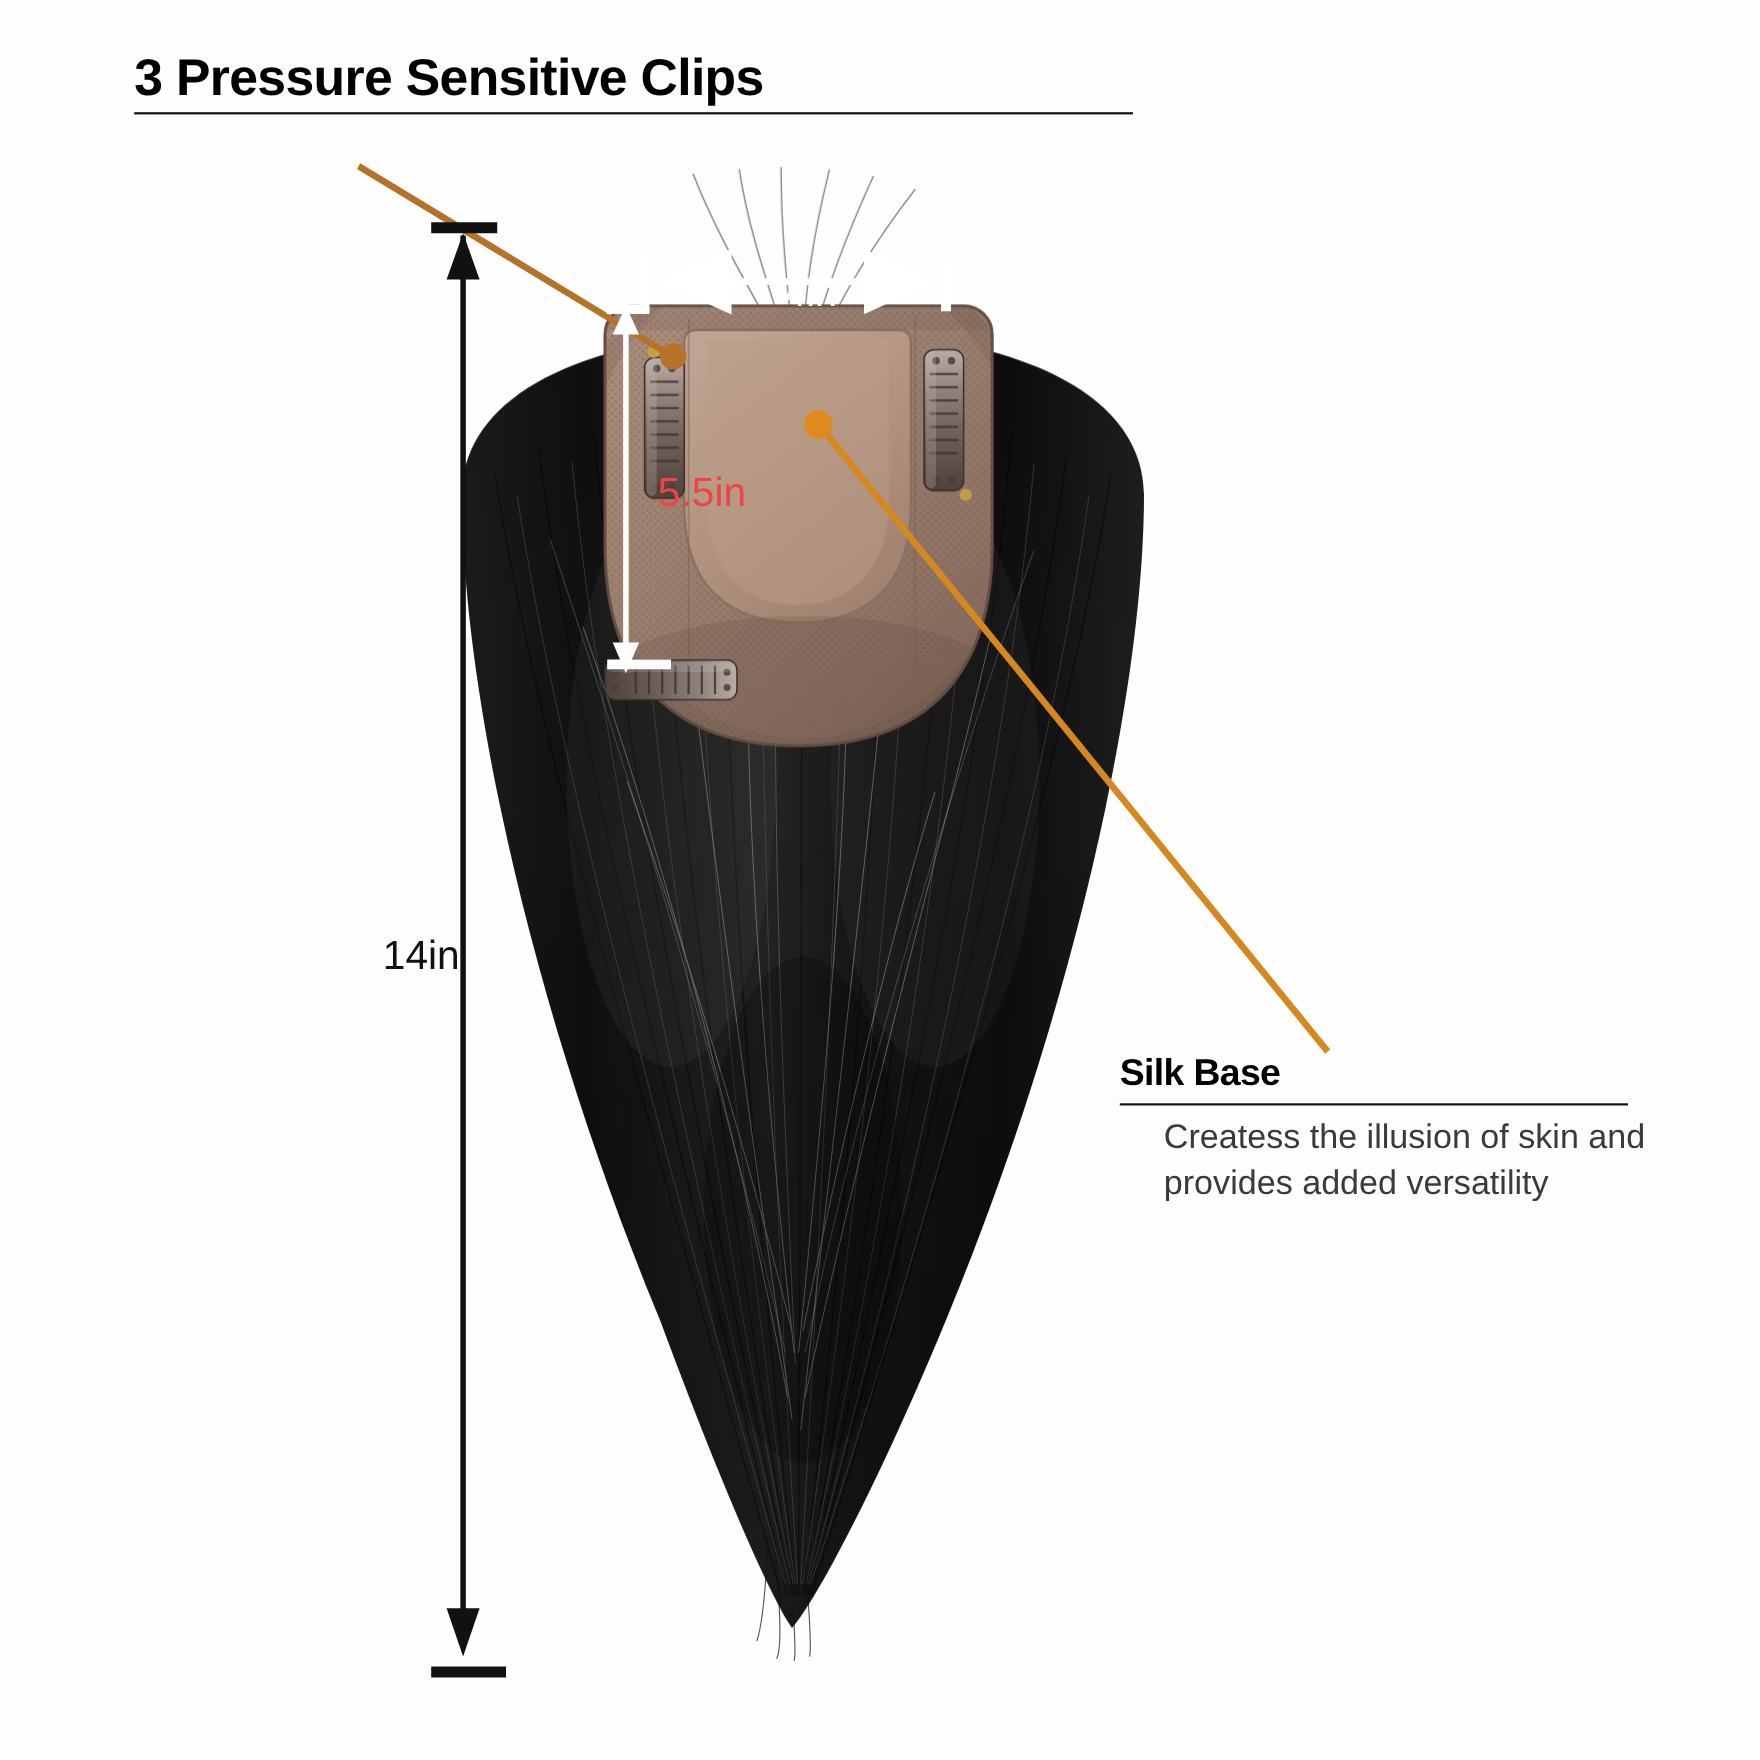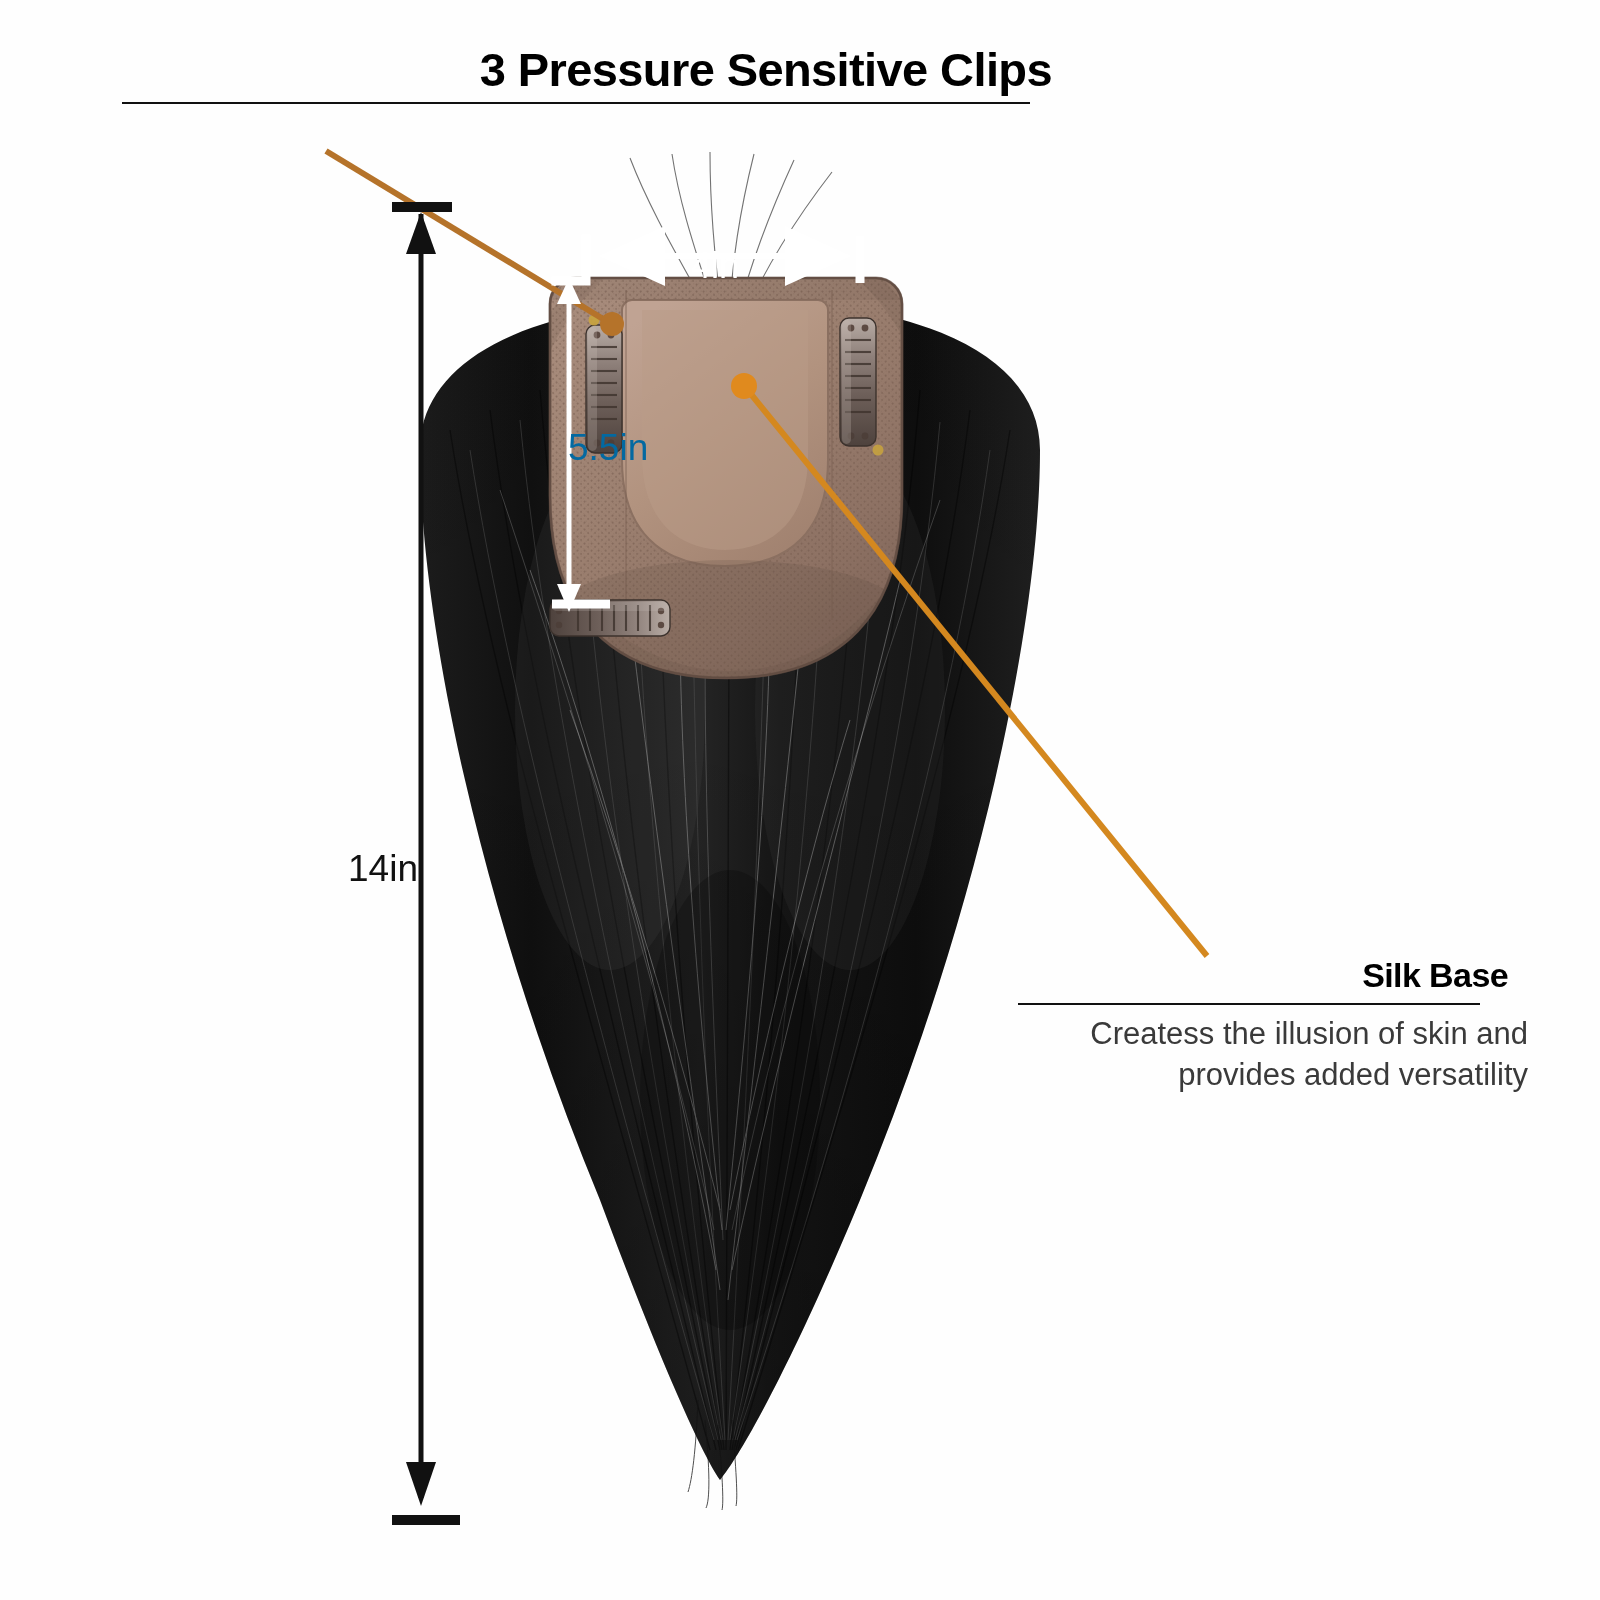--- a/index.html
+++ b/index.html
@@ -4,21 +4,21 @@
 <style>
   html,body{margin:0;padding:0;background:#ffffff;}
   body{
     width:1600px;height:1600px;position:relative;overflow:hidden;
     font-family:"Liberation Sans","DejaVu Sans",sans-serif;
     background:#fefefe;
   }
   .stage{position:absolute;inset:0;width:1600px;height:1600px;}
 
   
-  .callout{position:absolute;text-align:right;}
+  .callout{position:absolute;}
   #clips-callout{left:122px;top:46px;width:930px;}
   #silk-callout{left:1018px;top:958px;width:490px;}
 
   .heading{
     font-size:47px;font-weight:700;color:#000;letter-spacing:-0.6px;
     line-height:1.04;white-space:nowrap;
   }
   #silk-callout .heading{font-size:34px;}
   .rule{height:2px;background:#111;margin:6px 0 5px 0;}
   #clips-callout .rule{width:908px;margin-top:7px;}
@@ -31,22 +31,22 @@
 
   
   .leader{position:absolute;left:0;top:0;width:1600px;height:1600px;pointer-events:none;}
 
   
   #product{position:absolute;left:380px;top:150px;width:700px;height:1360px;}
 
   
   .dim{position:absolute;left:0;top:0;width:1600px;height:1600px;pointer-events:none;}
   .dimlabel{position:absolute;font-weight:400;line-height:1;}
-  #label-4in{left:691px;top:248px;font-size:36px;color:#ffffff;}
-  #label-55in{left:568px;top:429px;font-size:37px;color:#0369a1;}
+  #label-4in{left:713px;top:248px;font-size:36px;color:#ffffff;}
+  #label-55in{left:598px;top:429px;font-size:37px;color:#ef4444;}
   #label-14in{left:332px;top:850px;font-size:37px;color:#111111;margin-left:16px;}
 </style>
 </head>
 <body>
 
 <div class="stage">
 
   <svg id="product" viewBox="0 0 700 1360">
     <defs>
 

